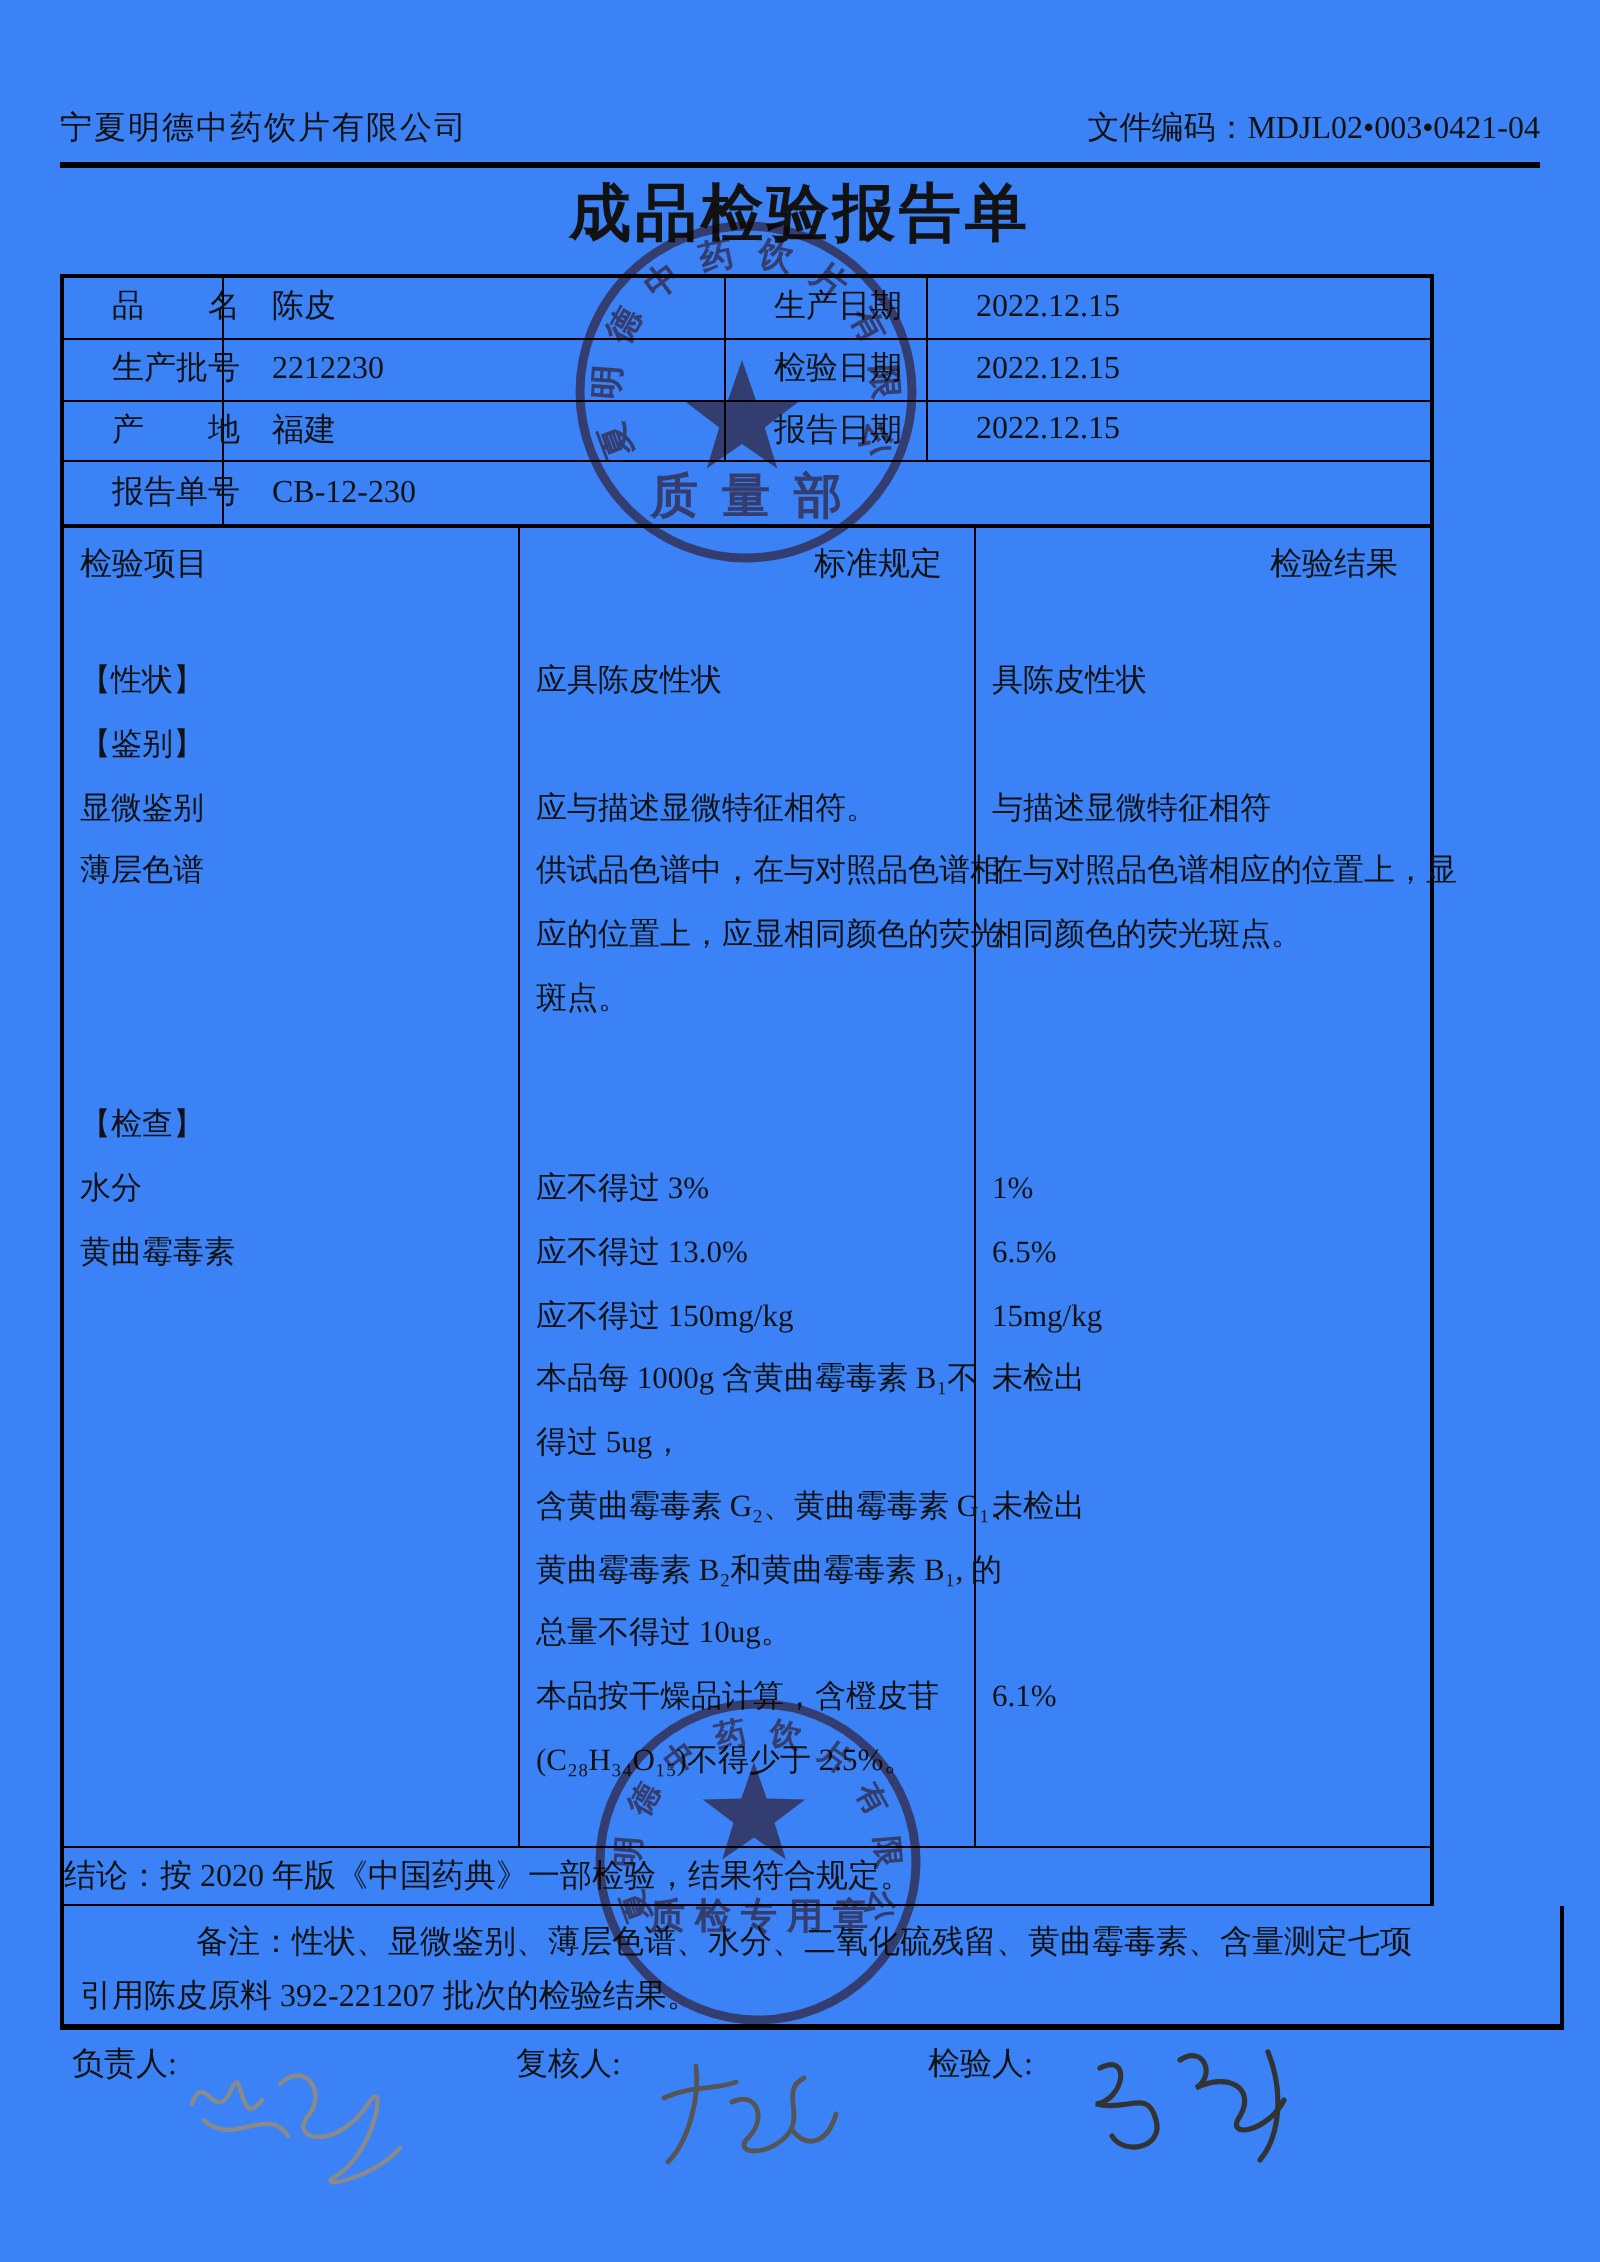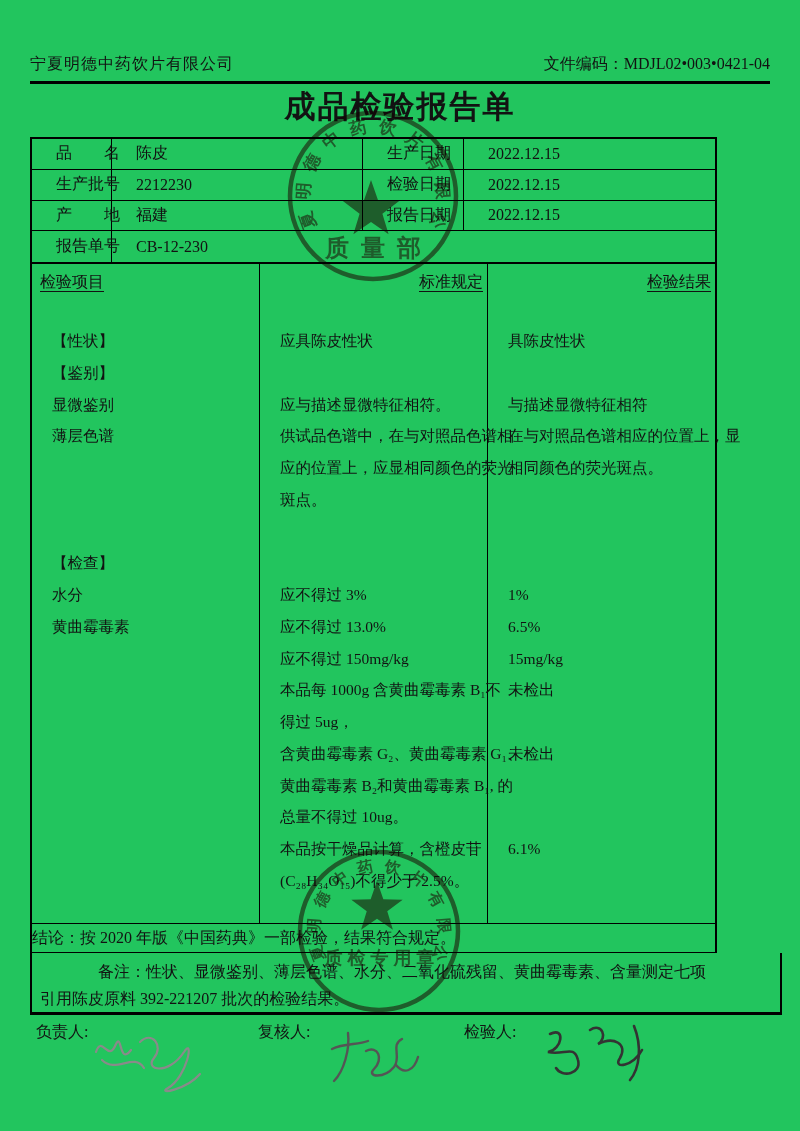--- a/index.html
+++ b/index.html
@@ -1,17 +1,17 @@
 <!DOCTYPE html>
 <html><head>
 <meta charset="utf-8">
 <style>
   html,body{margin:0;padding:0;background:#ffffff;}
   .page{
-    position:relative;width:800px;height:1131px;background:#22c55e;overflow:hidden;
+    position:relative;width:800px;height:1131px;background:#3b82f6;overflow:hidden;
     font-family:"Liberation Serif","DejaVu Serif",serif;color:#121212;
   }
   
   .hdr-left{position:absolute;left:30px;top:54px;font-size:16px;letter-spacing:1px;}
   .hdr-right{position:absolute;right:30px;top:54px;font-size:16px;}
   .hdr-rule{position:absolute;left:30px;top:81px;width:740px;height:3px;background:#000;}
   .doc-title{position:absolute;left:30px;top:86px;width:740px;text-align:center;
     font-size:31px;font-weight:bold;letter-spacing:2px;}
   
   .info-table{position:absolute;left:30px;top:137px;width:687px;height:127px;
@@ -21,27 +21,27 @@
   .ic{display:flex;align-items:center;padding-left:24px;box-sizing:border-box;white-space:nowrap;}
   .br{border-right:1px solid #000;}
   .bb{border-bottom:1px solid #000;}
   .span3{grid-column:2/5;}
   
   .main-table{position:absolute;left:30px;top:263px;width:687px;height:661px;
     border:2px solid #000;border-top-width:1px;border-bottom-width:1px;
     box-sizing:border-box;display:grid;grid-template-columns:228px 228px 1fr;}
   .mcol{position:relative;border-right:1px solid #000;box-sizing:border-box;}
   .mcol:last-child{border-right:none;}
-  .col-hdr{position:absolute;top:8px;left:0;right:4px;font-size:16px;
-    text-decoration:underline;text-underline-offset:4px;}
+  .col-hdr{position:absolute;top:8px;left:0;right:16px;font-size:16px;
+    text-underline-offset:4px;}
   .col-hdr.left{padding-left:8px;}
   .col-hdr.center{text-align:right;}
   .tlines{position:absolute;top:61px;left:0;right:0;}
   .tlines .tline{height:31.76px;line-height:31.76px;white-space:nowrap;
-    padding-left:20px;font-size:15.5px;overflow:visible;}
+    padding-left:8px;font-size:15.5px;overflow:visible;}
   
   .concl-row{position:absolute;left:30px;top:924px;width:687px;height:29px;
     border-left:2px solid #000;border-right:2px solid #000;border-bottom:1px solid #000;
     box-sizing:border-box;display:flex;align-items:center;justify-content:flex-start;
     font-size:16px;white-space:nowrap;}
   .remarks-row{position:absolute;left:30px;top:953px;width:752px;height:62px;
     border-left:2px solid #000;border-right:2px solid #000;border-bottom:3px solid #000;
     box-sizing:border-box;font-size:16px;}
   .remark-l1{padding:5px 0 0 66px;line-height:27px;white-space:nowrap;}
   .remark-l2{padding-left:8px;line-height:27px;white-space:nowrap;}

